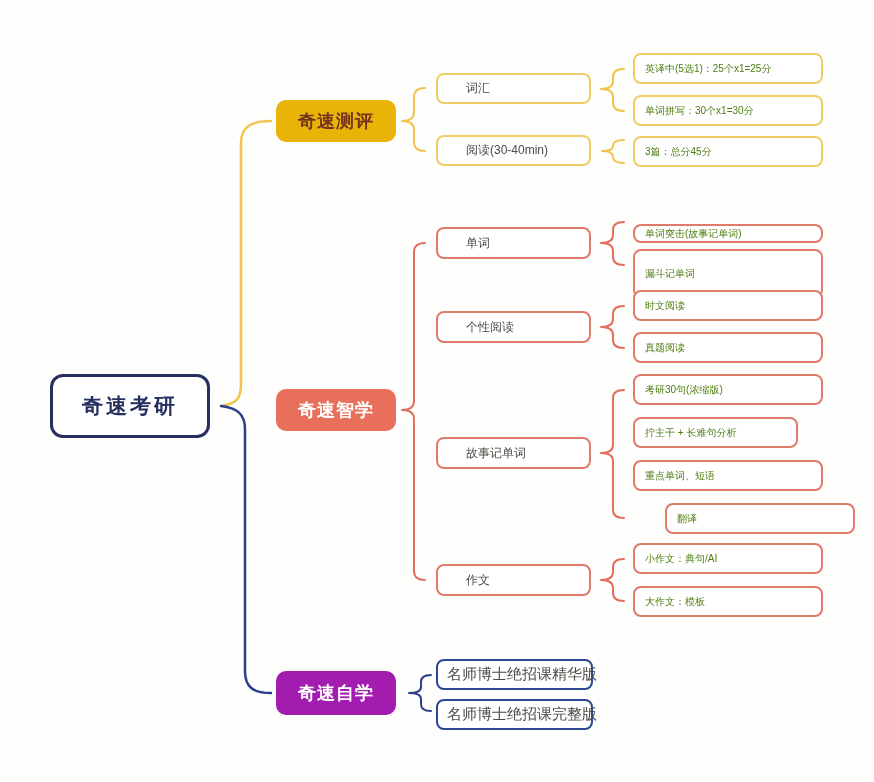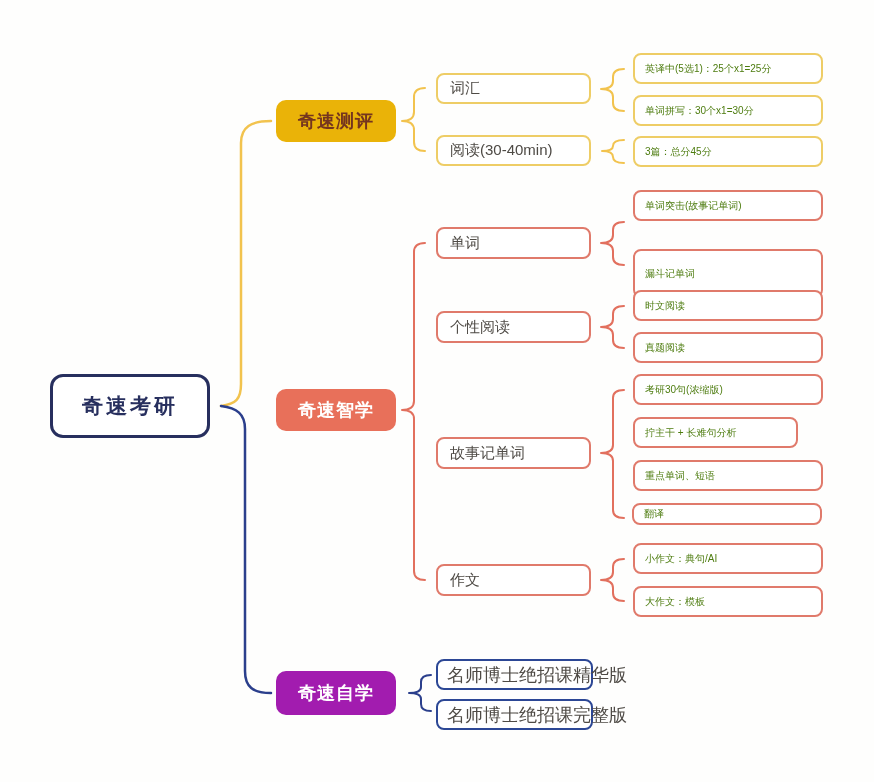--- a/index.html
+++ b/index.html
@@ -16,26 +16,26 @@
     justify-content:center;border:3px solid #272f5e;border-radius:13px;
     color:#272f5e;font-size:21px;font-weight:600;letter-spacing:3px;
   }
   .branch{
     justify-content:center;border-radius:10px;font-size:18px;font-weight:700;
     color:#ffffff;letter-spacing:1px;
   }
   .branch.yellow{background:#eab308;color:#74351f;}
   .branch.coral{background:#e8705a;}
   .branch.navy{background:#a21caf;text-align:center;}
-  .topic{border:2px solid;padding:0 12px;font-size:15px;color:#4e4a45;}
+  .topic{border:2px solid;padding:0 28px;font-size:12px;color:#4e4a45;}
   .leaf{border:2px solid;padding:0 10px;font-size:10px;color:#4d7c0f;}
   .bd-yellow{border-color:#eecd66;}
   .bd-coral{border-color:#e07a6b;}
   .bd-navy{border-color:#2c4795;}
-  .t-sm{font-size:18px;padding:0 9px;text-align:right;}
+  .t-sm{font-size:15px;padding:0 9px;text-align:right;}
 </style>
 </head>
 <body>
 
 <div id="canvas">
 
   <svg id="wires" viewBox="0 0 874 782" xmlns="http://www.w3.org/2000/svg">
 
     <path d="M271,121 C251,121 241,127 241,143 L241,384 C241,399 236,404 221,406" fill="none" stroke="#f2c34e" stroke-width="2.5" stroke-linecap="round"></path>
     <path d="M221,406 C237,408 245,414 245,429 L245,671 C245,687 253,693 271,693" fill="none" stroke="#2b3f8c" stroke-width="2.5" stroke-linecap="round"></path>
@@ -68,24 +68,24 @@
   <div class="node topic bd-coral" style="left:436px;top:437px;width:155px;height:32px">故事记单词</div>
   <div class="node topic bd-coral" style="left:436px;top:564px;width:155px;height:32px">作文</div>
 
   <div class="node topic bd-navy t-sm" style="left:436px;top:659px;width:157px;height:31px">名师博士绝招课精华版</div>
   <div class="node topic bd-navy t-sm" style="left:436px;top:699px;width:157px;height:31px">名师博士绝招课完整版</div>
 
   <div class="node leaf bd-yellow" style="left:633px;top:53px;width:190px;height:31px">英译中(5选1)：25个x1=25分</div>
   <div class="node leaf bd-yellow" style="left:633px;top:95px;width:190px;height:31px">单词拼写：30个x1=30分</div>
   <div class="node leaf bd-yellow" style="left:633px;top:136px;width:190px;height:31px">3篇：总分45分</div>
 
-  <div class="node leaf bd-coral" style="left:633px;top:190px;width:190px;height:31px">单词突击(故事记单词)</div>
+  <div class="node leaf bd-coral" style="left:633px;top:224px;width:190px;height:19px">单词突击(故事记单词)</div>
   <div class="node leaf bd-coral" style="left:633px;top:249px;width:190px;height:49px">漏斗记单词</div>
   <div class="node leaf bd-coral" style="left:633px;top:290px;width:190px;height:31px">时文阅读</div>
   <div class="node leaf bd-coral" style="left:633px;top:332px;width:190px;height:31px">真题阅读</div>
   <div class="node leaf bd-coral" style="left:633px;top:374px;width:190px;height:31px">考研30句(浓缩版)</div>
   <div class="node leaf bd-coral" style="left:633px;top:417px;width:165px;height:31px">拧主干 + 长难句分析</div>
   <div class="node leaf bd-coral" style="left:633px;top:460px;width:190px;height:31px">重点单词、短语</div>
-  <div class="node leaf bd-coral" style="left:632px;top:503px;width:190px;height:22px">翻译</div>
+  <div class="node leaf bd-coral" style="left:665px;top:503px;width:190px;height:31px">翻译</div>
   <div class="node leaf bd-coral" style="left:633px;top:543px;width:190px;height:31px">小作文：典句/AI</div>
   <div class="node leaf bd-coral" style="left:633px;top:586px;width:190px;height:31px">大作文：模板</div>
 
 </div>
 
 </body></html>

